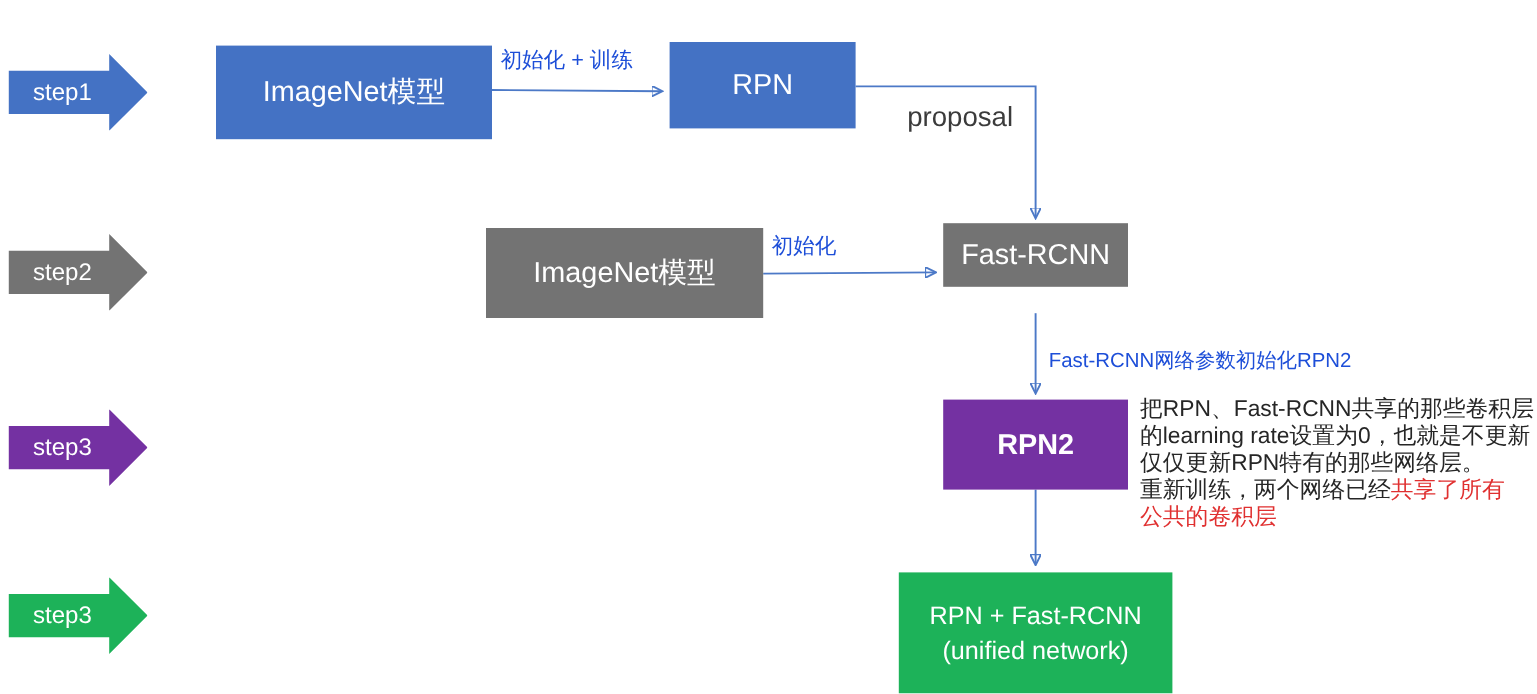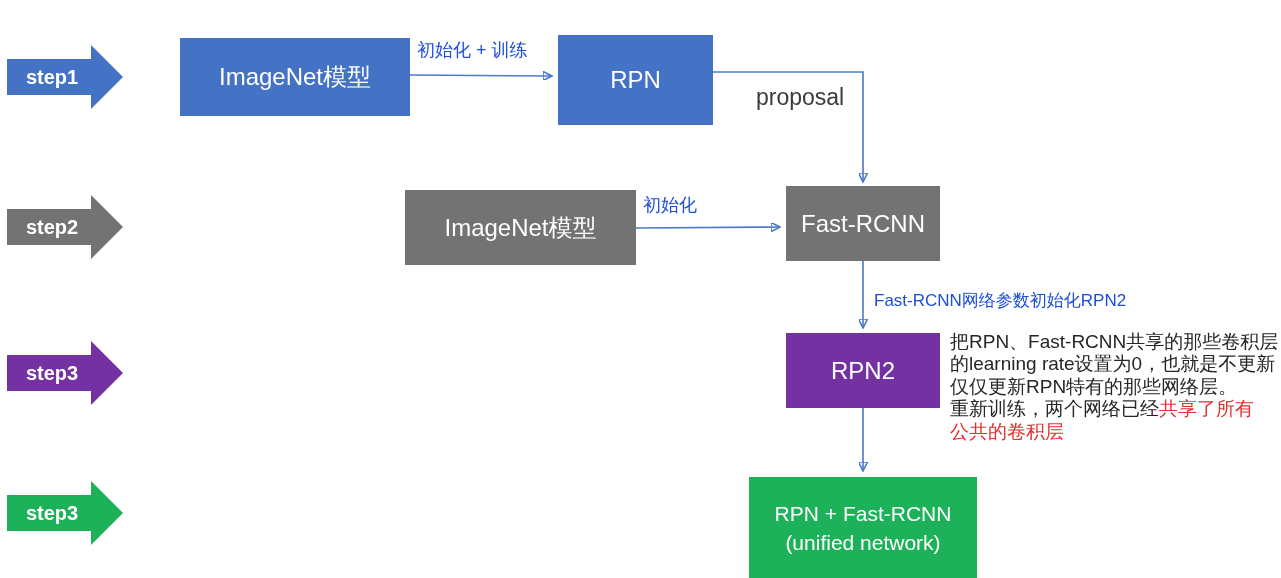--- a/index.html
+++ b/index.html
@@ -10,21 +10,21 @@
     font-family:"Liberation Sans", sans-serif;
     overflow:hidden;
   }
   .connectors{position:absolute;left:0;top:0;z-index:1;}
   .connectors path{stroke:#4C79C7;stroke-width:1.6;fill:none;}
 
   
   .step-arrow{
     position:absolute;left:7px;width:116px;height:64px;z-index:2;
     clip-path:polygon(0 14px,84px 14px,84px 0,116px 32px,84px 64px,84px 50px,0 50px);
-    display:flex;align-items:center;font-weight:bold;
+    display:flex;align-items:center;
   }
   .step-arrow span{width:90px;text-align:center;color:#ffffff;font-size:20px;}
 
   
   .node{
     position:absolute;z-index:3;
     display:flex;flex-direction:column;align-items:center;justify-content:center;
     color:#ffffff;font-size:24px;line-height:28px;text-align:center;
   }
 
@@ -73,30 +73,30 @@
   <div class="step-arrow c-purple" style="top:341px;">
     <span>step3</span>
   </div>
   <div class="step-arrow c-green" style="top:481px;">
     <span>step3</span>
   </div>
 
   <div class="node c-blue" style="left:180px;top:38px;width:230px;height:78px;">
     <span>ImageNet模型</span>
   </div>
-  <div class="node c-blue" style="left:558px;top:35px;width:155px;height:90px;">
+  <div class="node c-blue" style="left:558px;top:35px;width:155px;height:72px;">
     <span>RPN</span>
   </div>
   <div class="node c-orange" style="left:405px;top:190px;width:231px;height:75px;">
     <span>ImageNet模型</span>
   </div>
-  <div class="node c-orange" style="left:786px;top:186px;width:154px;height:75px;">
+  <div class="node c-orange" style="left:786px;top:186px;width:154px;height:53px;">
     <span>Fast-RCNN</span>
   </div>
-  <div class="node c-purple" style="left:786px;top:333px;width:154px;height:75px;">
+  <div class="node c-purple" style="left:786px;top:333px;width:154px;height:75px;font-weight:bold;">
     <span>RPN2</span>
   </div>
   <div class="node c-green" style="left:749px;top:477px;width:228px;height:102px;font-size:21px;line-height:29px;">
     <span>RPN + Fast-RCNN</span>
     <span>(unified network)</span>
   </div>
 
   <div class="lbl lbl-cn" style="left:417px;top:38px;">初始化 + 训练</div>
   <div class="lbl lbl-proposal" style="left:756px;top:84px;">proposal</div>
   <div class="lbl lbl-cn" style="left:643px;top:193px;">初始化</div>

